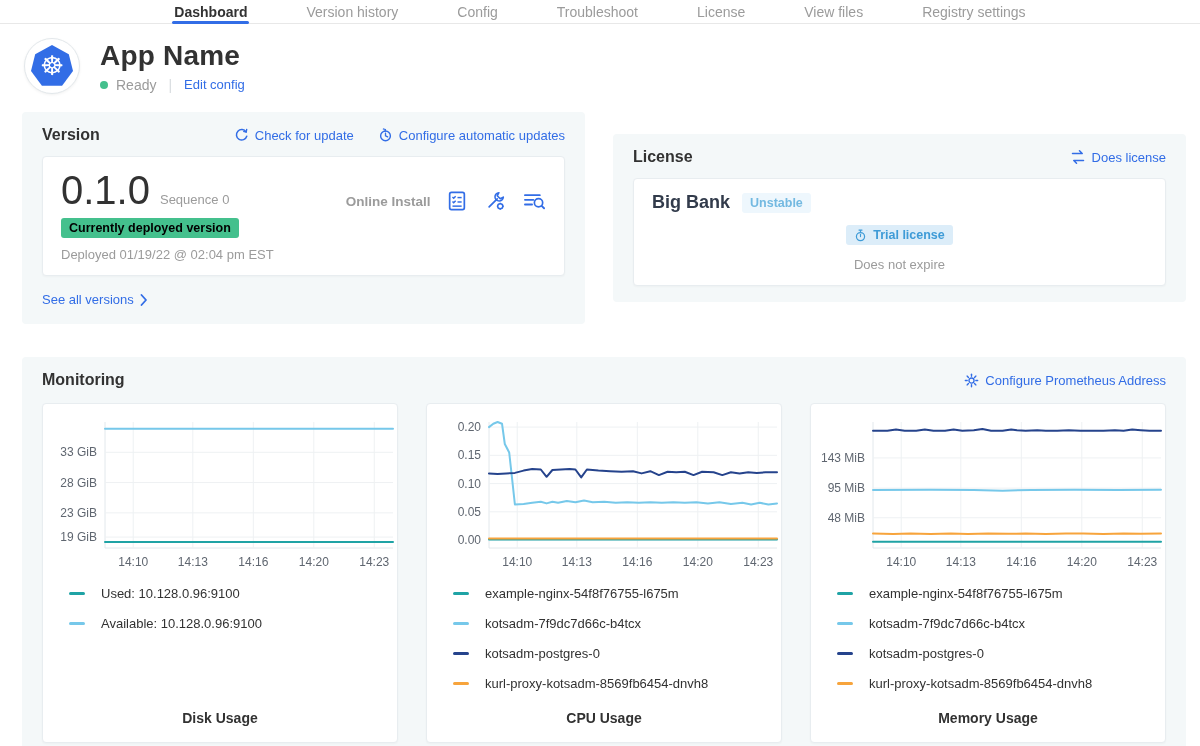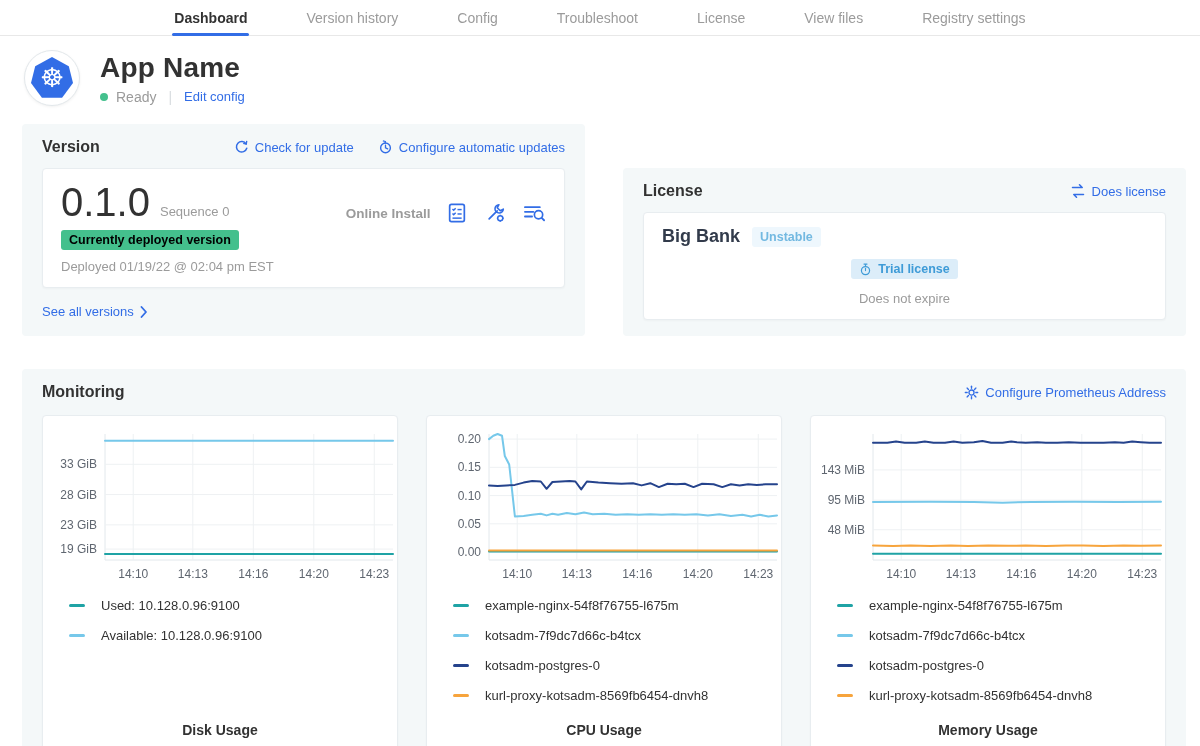--- a/index.html
+++ b/index.html
@@ -5,21 +5,21 @@
   * { box-sizing: border-box; }
   html,body { margin:0; padding:0; }
   body {
     width:1200px; height:746px; overflow:hidden;
     background:#ffffff; color:#323232;
     font-family:"Liberation Sans","DejaVu Sans",sans-serif;
     -webkit-font-smoothing:antialiased;
   }
   
   .topnav {
-    height:36px; display:flex; justify-content:center; align-items:stretch;
+    height:24px; display:flex; justify-content:center; align-items:stretch;
     gap:55px; border-bottom:1px solid #e8e8e8; background:#fff;
   }
   .tab {
     display:flex; align-items:center; font-size:14px; color:#9b9b9b;
     position:relative; cursor:pointer; padding:0 2px;
   }
   .tab.active { color:#323232; font-weight:700; }
   .tab.active::after {
     content:""; position:absolute; left:0; right:0; bottom:-1px; height:3px;
     background:#326de6; border-radius:2px;
@@ -40,21 +40,21 @@
   .app-title-block { margin-left:20px; }
   .app-title { font-size:28px; font-weight:700; margin:0; letter-spacing:.2px; }
   .app-status-row { display:flex; align-items:center; gap:8px; margin-top:5px; font-size:14px; }
   .status-dot { width:8px; height:8px; border-radius:50%; background:#44c08d; }
   .status-text { color:#9b9b9b; }
   .vdiv { color:#d8dcdf; margin:0 4px; }
   .link { color:#326de6; font-size:13px; font-weight:400; cursor:pointer;
           display:inline-flex; align-items:center; gap:6px; }
   
   main { padding:12px 14px 0 22px; }
-  .row { display:flex; gap:38px; align-items:flex-end; }
+  .row { display:flex; gap:28px; align-items:center; }
   .panel { background:#f4f8f9; border-radius:4px; padding:14px 20px 16px; }
   .version-panel { width:563px; flex:none; }
   .license-panel { flex:1; }
   .panel-head { display:flex; align-items:center; }
   .panel-title { font-size:16px; font-weight:700; }
   .head-links { margin-left:auto; display:flex; gap:24px; }
   .inner-card {
     background:#fff; border:1px solid #e8edf0; border-radius:4px;
     margin-top:12px; padding:13px 18px; box-shadow:0 1px 2px rgba(0,0,0,.03);
   }

